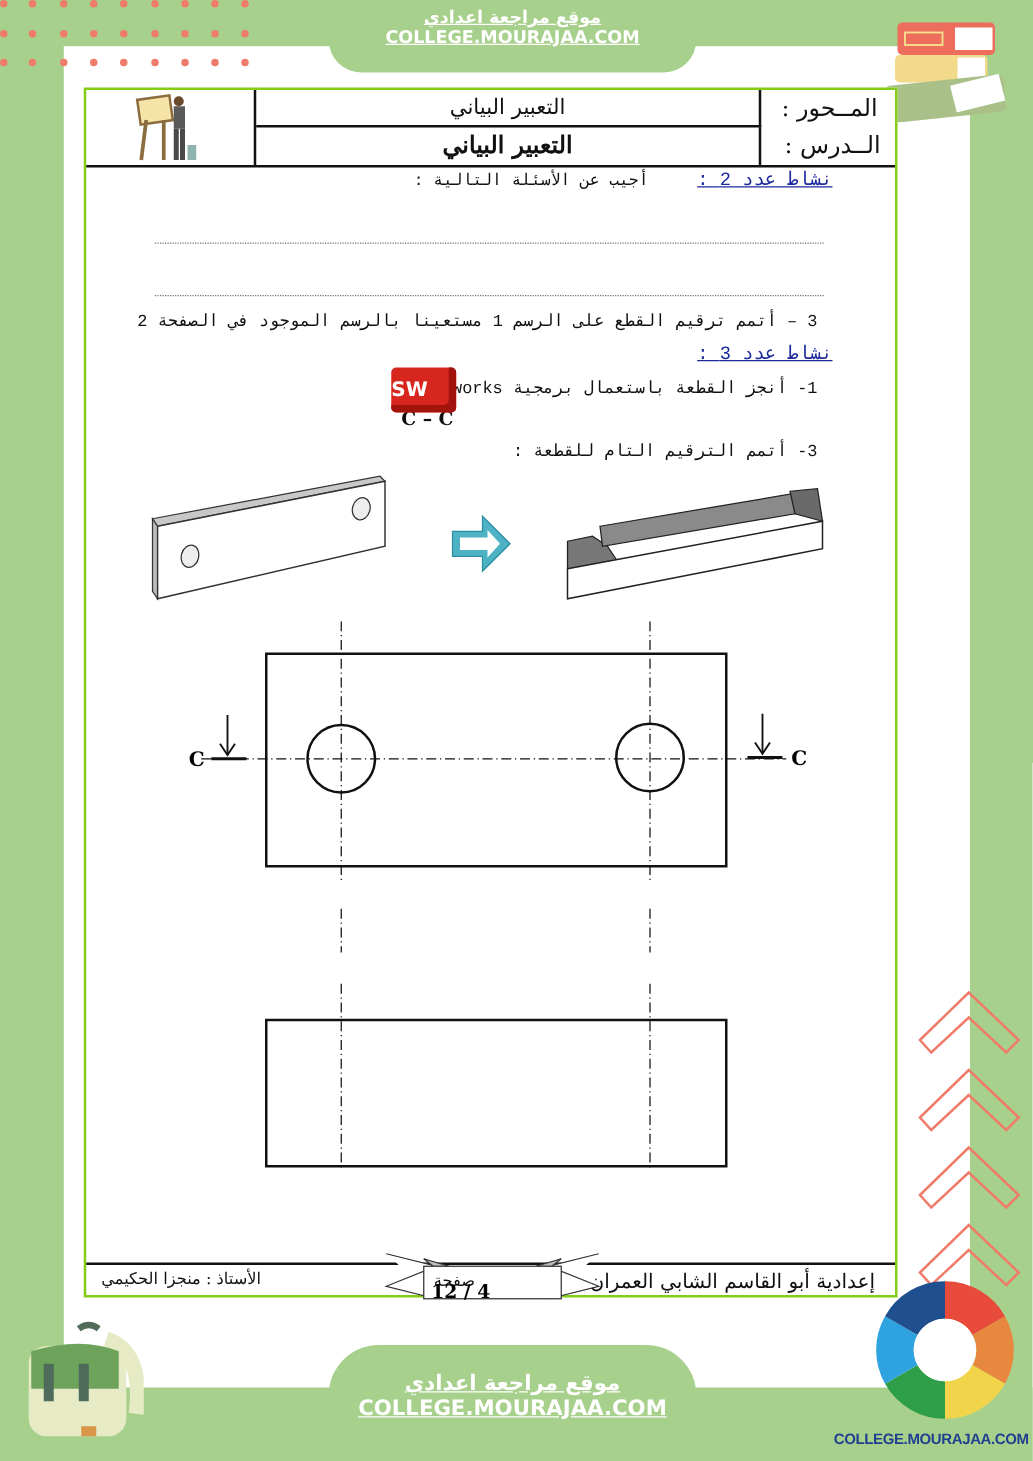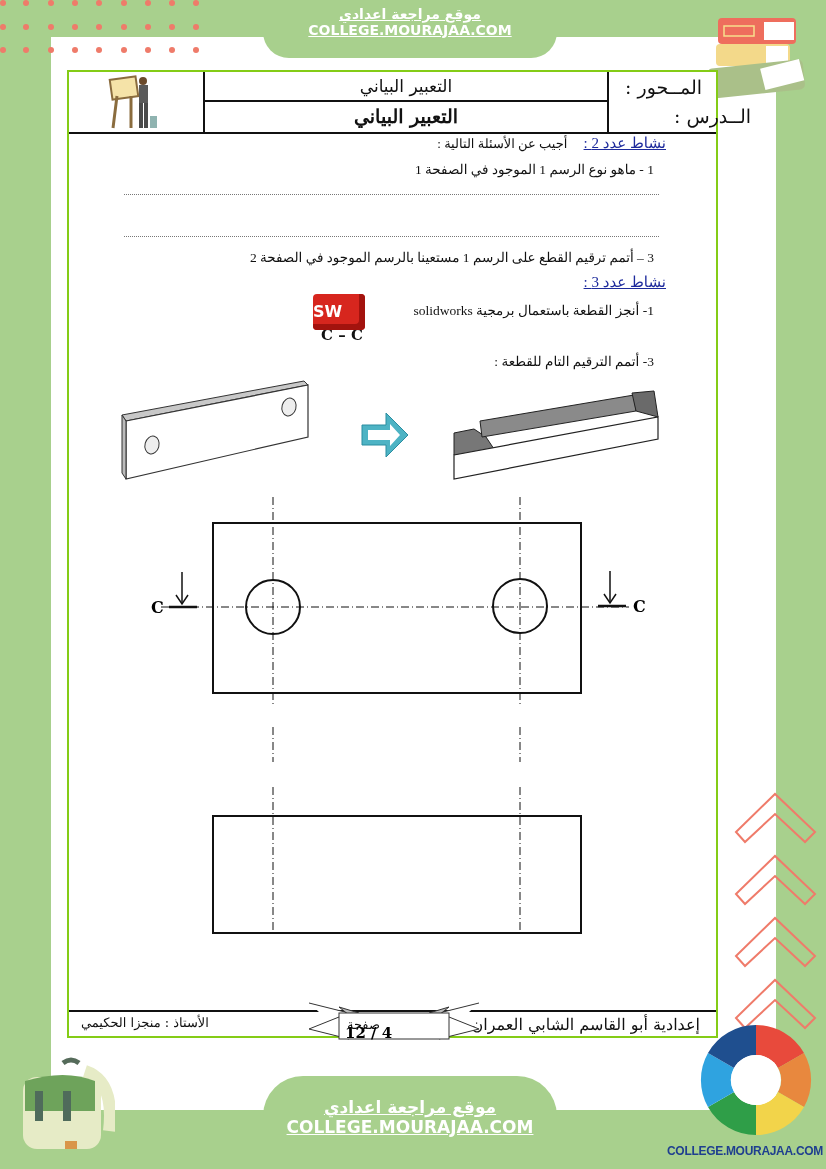--- a/index.html
+++ b/index.html
@@ -13,21 +13,21 @@
   #banner-top{top:0;height:58px;border-radius:0 0 26px 26px;padding-top:6px;box-sizing:border-box;font-size:14px;}
   #banner-bottom{top:1076px;height:93px;border-radius:40px 40px 0 0;padding-top:22px;box-sizing:border-box;font-size:17px;}
   .banner span{display:block;text-decoration:underline;}
   .dots{position:absolute;left:0;top:0;}
   .dot{position:absolute;width:6px;height:6px;border-radius:50%;background:#ef7b6a;}
 
   #sheet{position:absolute;left:67px;top:70px;width:651px;height:968px;border:2px solid #84cc16;box-sizing:border-box;background:#fff;}
   .hdr-table{position:absolute;left:0;top:0;width:647px;height:60px;border-bottom:2px solid #111;}
   .hcell{position:absolute;border-right:2px solid #111;box-sizing:border-box;}
   .ar{direction:rtl;font-family:"DejaVu Serif",serif;color:#111;}
-  .q{position:absolute;font-family:Liberation Serif, serif;font-size:13px;direction:rtl;color:#111;white-space:nowrap;}
+  .q{position:absolute;font-family:Liberation Mono, monospace;font-size:13px;direction:rtl;color:#111;white-space:nowrap;}
   .activity{color:#1d2a9c;text-decoration:underline;font-size:15px;}
   .dotline{position:absolute;left:55px;width:535px;border-top:1px dotted #777;}
   .footer{position:absolute;left:0;bottom:0;width:647px;height:24px;border-top:2px solid #111;}
   .svgabs{position:absolute;}
 </style>
 </head>
 <body>
 
 <div class="green" id="bg-top"></div>
 <div class="green" id="bg-left"></div>
@@ -95,31 +95,30 @@
     </div>
     <div class="hcell" style="left:136px;top:0;width:404px;height:30px;border-bottom:2px solid #111;">
       <div class="ar" style="text-align:center;font-size:17px;line-height:28px;">التعبير البياني</div>
     </div>
     <div class="hcell" style="left:136px;top:30px;width:404px;height:30px;">
       <div class="ar" style="text-align:center;font-size:19px;line-height:28px;font-weight:bold;">التعبير البياني</div>
     </div>
     <div class="hcell" style="left:540px;top:0;width:107px;height:30px;border-right:none;">
       <div class="ar" style="font-size:19px;line-height:30px;padding-right:14px;">المــحور :</div>
     </div>
-    <div class="hcell" style="left:568px;top:30px;width:128px;height:30px;border-right:none;">
+    <div class="hcell" style="left:540px;top:30px;width:128px;height:30px;border-right:none;text-align:center;">
       <div class="ar" style="font-size:19px;line-height:28px;padding-right:14px;">الــدرس :</div>
     </div>
   </div>
 
   <div class="q" style="right:50px;top:62px;">
     <span class="activity">نشاط عدد 2 :</span>
     &nbsp;&nbsp;&nbsp;
     <span>أجيب عن الأسئلة التالية :</span>
   </div>
-  <div class="q" style="right:62px;top:89px;font-size:13.5px;">1 - ماهو نوع الرسم 1 الموجود في الصفحة 1</div>
   <div class="dotline" style="top:122px;"></div>
   <div class="dotline" style="top:164px;"></div>
   <div class="q" style="right:62px;top:177px;font-size:13.5px;">3 – أتمم ترقيم القطع على الرسم 1 مستعينا بالرسم الموجود في الصفحة 2</div>
 
   <div class="q" style="right:50px;top:201px;">
     <span class="activity">نشاط عدد 3 :</span>
   </div>
   <div class="q" style="right:62px;top:230px;font-size:13.5px;">1- أنجز القطعة باستعمال برمجية solidworks</div>
   <div class="q" style="left:252px;top:254px;font-family:'DejaVu Serif',serif;font-weight:bold;font-size:15px;direction:ltr;">C – C</div>
   <div class="q" style="right:62px;top:281px;font-size:13.5px;">3- أتمم الترقيم التام للقطعة :</div>

